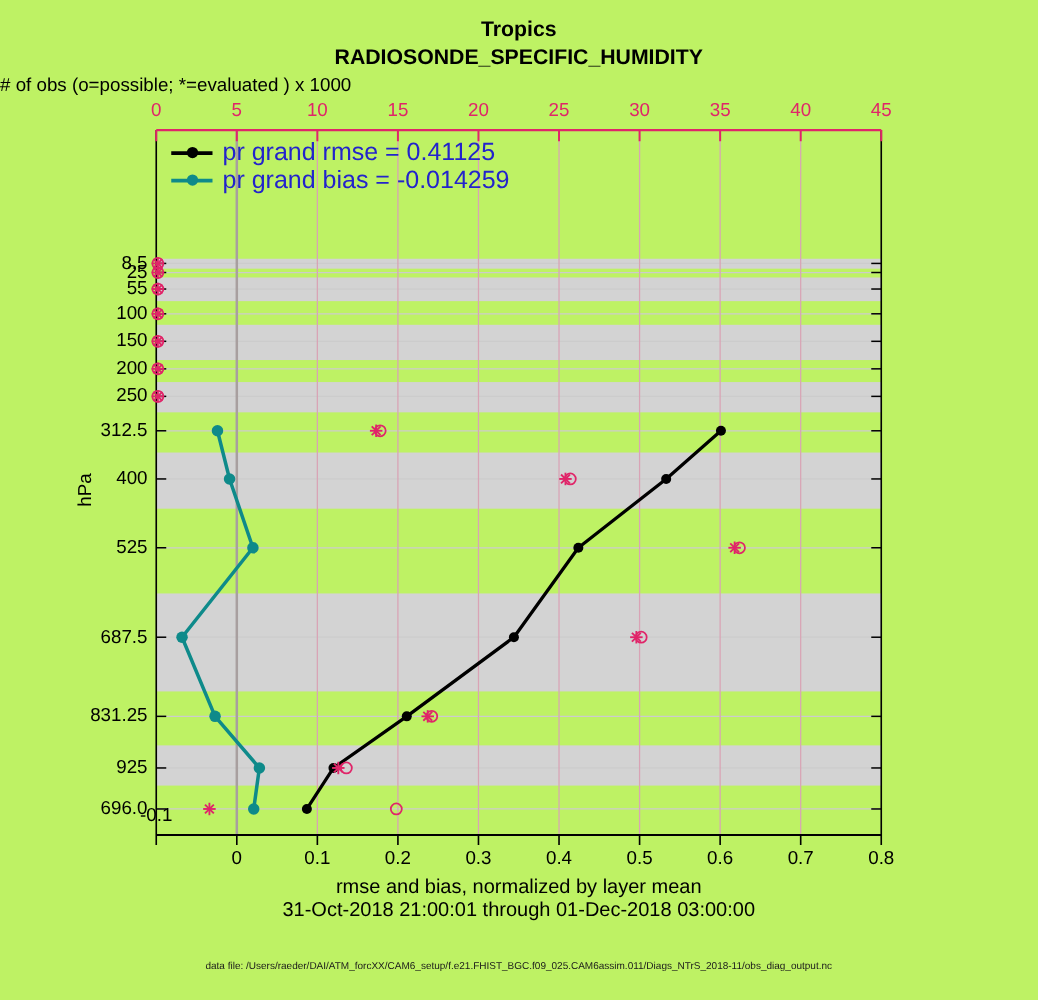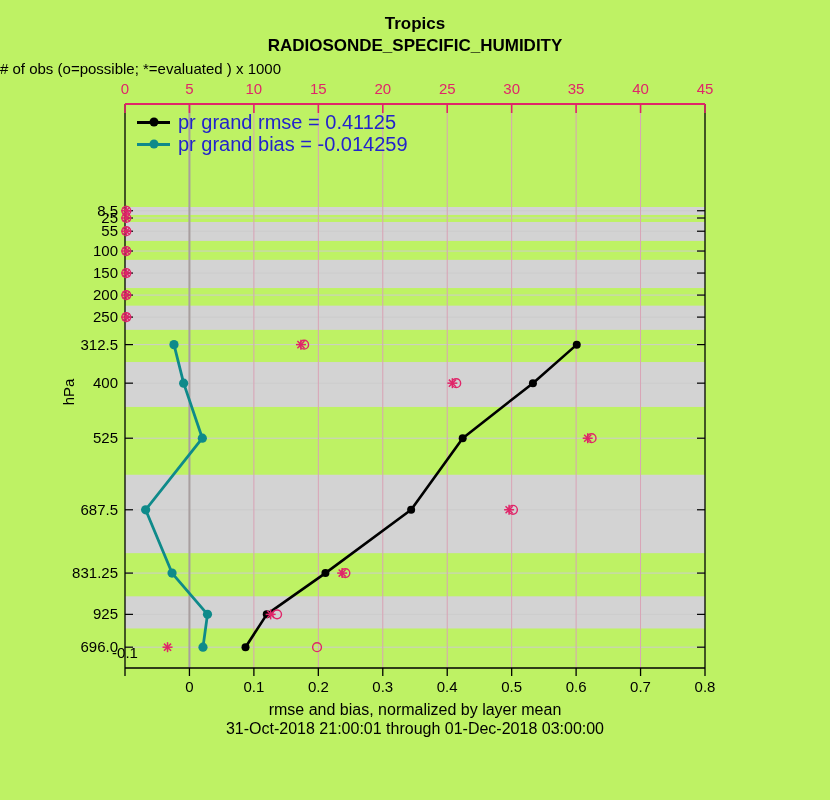--- a/index.html
+++ b/index.html
@@ -258,20 +258,21 @@
         </span>
       <span class="legend-text" id="lt-bias" style="color: rgb(35, 35, 204);">pr grand bias = -0.014259</span>
     </div>
   </div>
 
   <div class="abs hpa" style="left:68px;top:392px;">hPa</div>
 
   <div class="abs xlabel" style="top:701px;">rmse and bias, normalized by layer mean</div>
   <div class="abs xlabel" style="top:720px;">31-Oct-2018 21:00:01 through 01-Dec-2018 03:00:00</div>
 
+  <div class="abs footer" style="top:768px;">data file: /Users/raeder/DAI/ATM_forcXX/CAM6_setup/f.e21.FHIST_BGC.f09_025.CAM6assim.011/Diags_NTrS_2018-11/obs_diag_output.nc</div>
 
 <div class="abs ticklabel toplab" style="left: 100px; top: 81px; width: 50px; color: rgb(224, 37, 105);">0</div>
     <div class="abs ticklabel toplab" style="left: 164.444px; top: 81px; width: 50px; color: rgb(224, 37, 105);">5</div>
     <div class="abs ticklabel toplab" style="left: 228.889px; top: 81px; width: 50px; color: rgb(224, 37, 105);">10</div>
     <div class="abs ticklabel toplab" style="left: 293.333px; top: 81px; width: 50px; color: rgb(224, 37, 105);">15</div>
     <div class="abs ticklabel toplab" style="left: 357.778px; top: 81px; width: 50px; color: rgb(224, 37, 105);">20</div>
     <div class="abs ticklabel toplab" style="left: 422.222px; top: 81px; width: 50px; color: rgb(224, 37, 105);">25</div>
     <div class="abs ticklabel toplab" style="left: 486.667px; top: 81px; width: 50px; color: rgb(224, 37, 105);">30</div>
     <div class="abs ticklabel toplab" style="left: 551.111px; top: 81px; width: 50px; color: rgb(224, 37, 105);">35</div>
     <div class="abs ticklabel toplab" style="left: 615.556px; top: 81px; width: 50px; color: rgb(224, 37, 105);">40</div>

